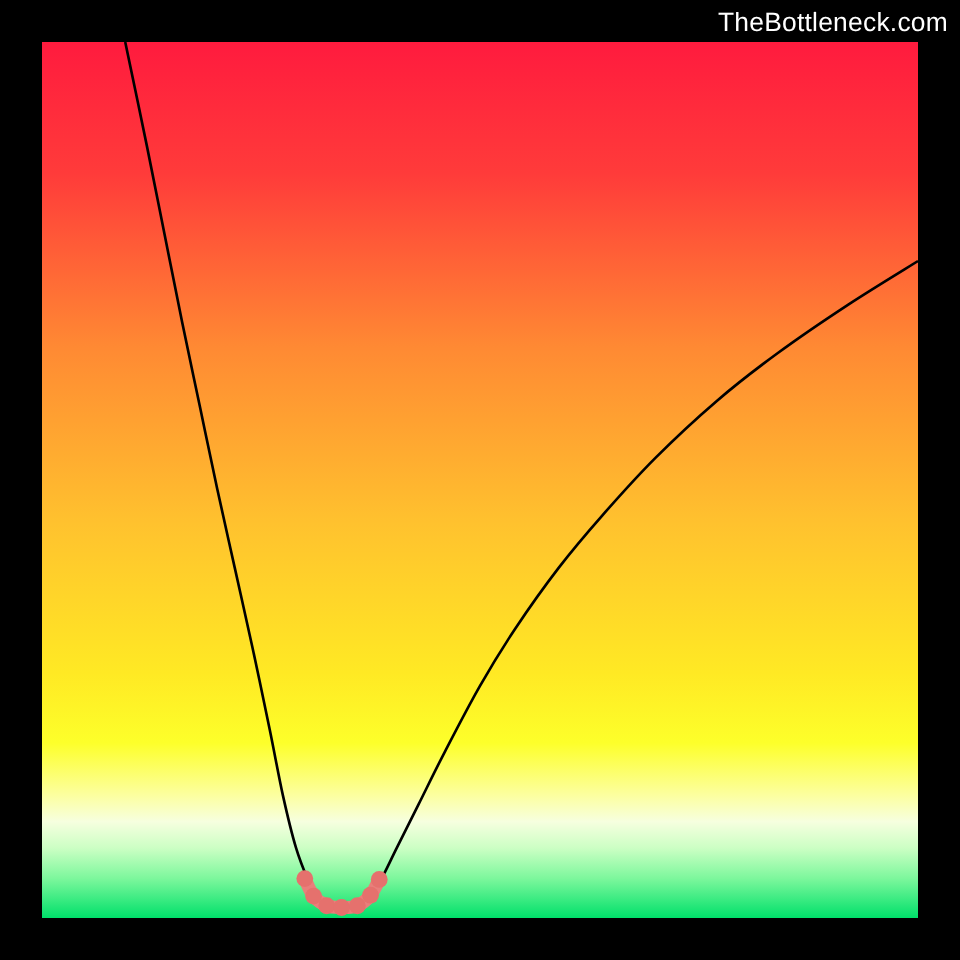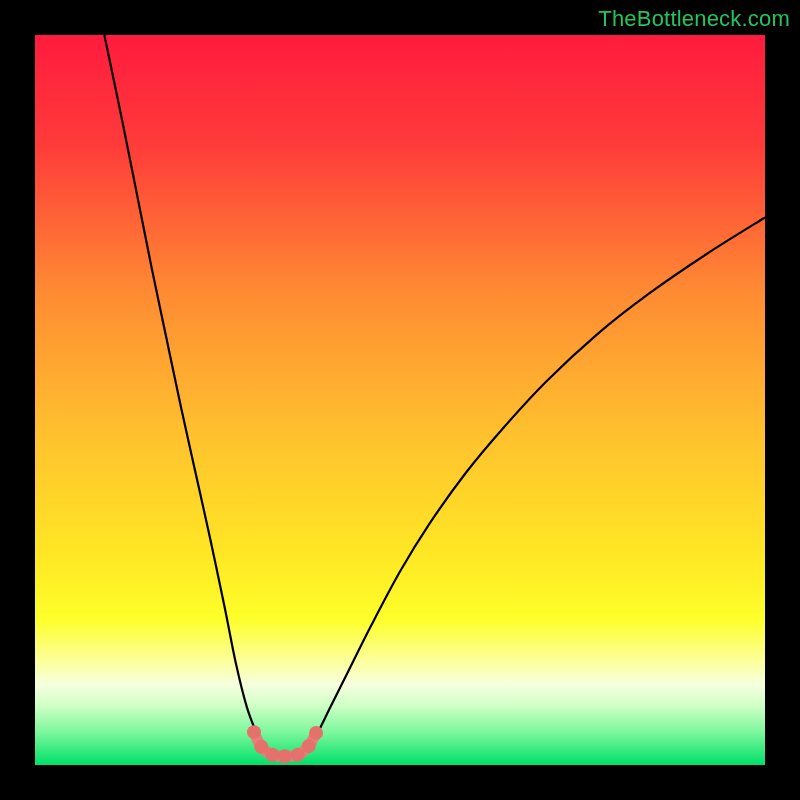--- a/index.html
+++ b/index.html
@@ -28,21 +28,21 @@
     position: absolute;
     left: 0; top: 0; right: 0; bottom: 0;
   }
   .curve-svg {
     position: absolute;
     left: 0; top: 0; width: 100%; height: 100%;
   }
   .watermark {
     position: absolute;
     font-size: 22px;
-    color: #22c55e;
+    color: #ffffff;
     letter-spacing: 0.2px;
     font-weight: 400;
   }
 </style>
 </head>
 <body>
 
 <div class="frame">
 
   <div class="plot-area" id="plot" style="left: 35px; top: 35px; width: 730px; height: 730px;">

